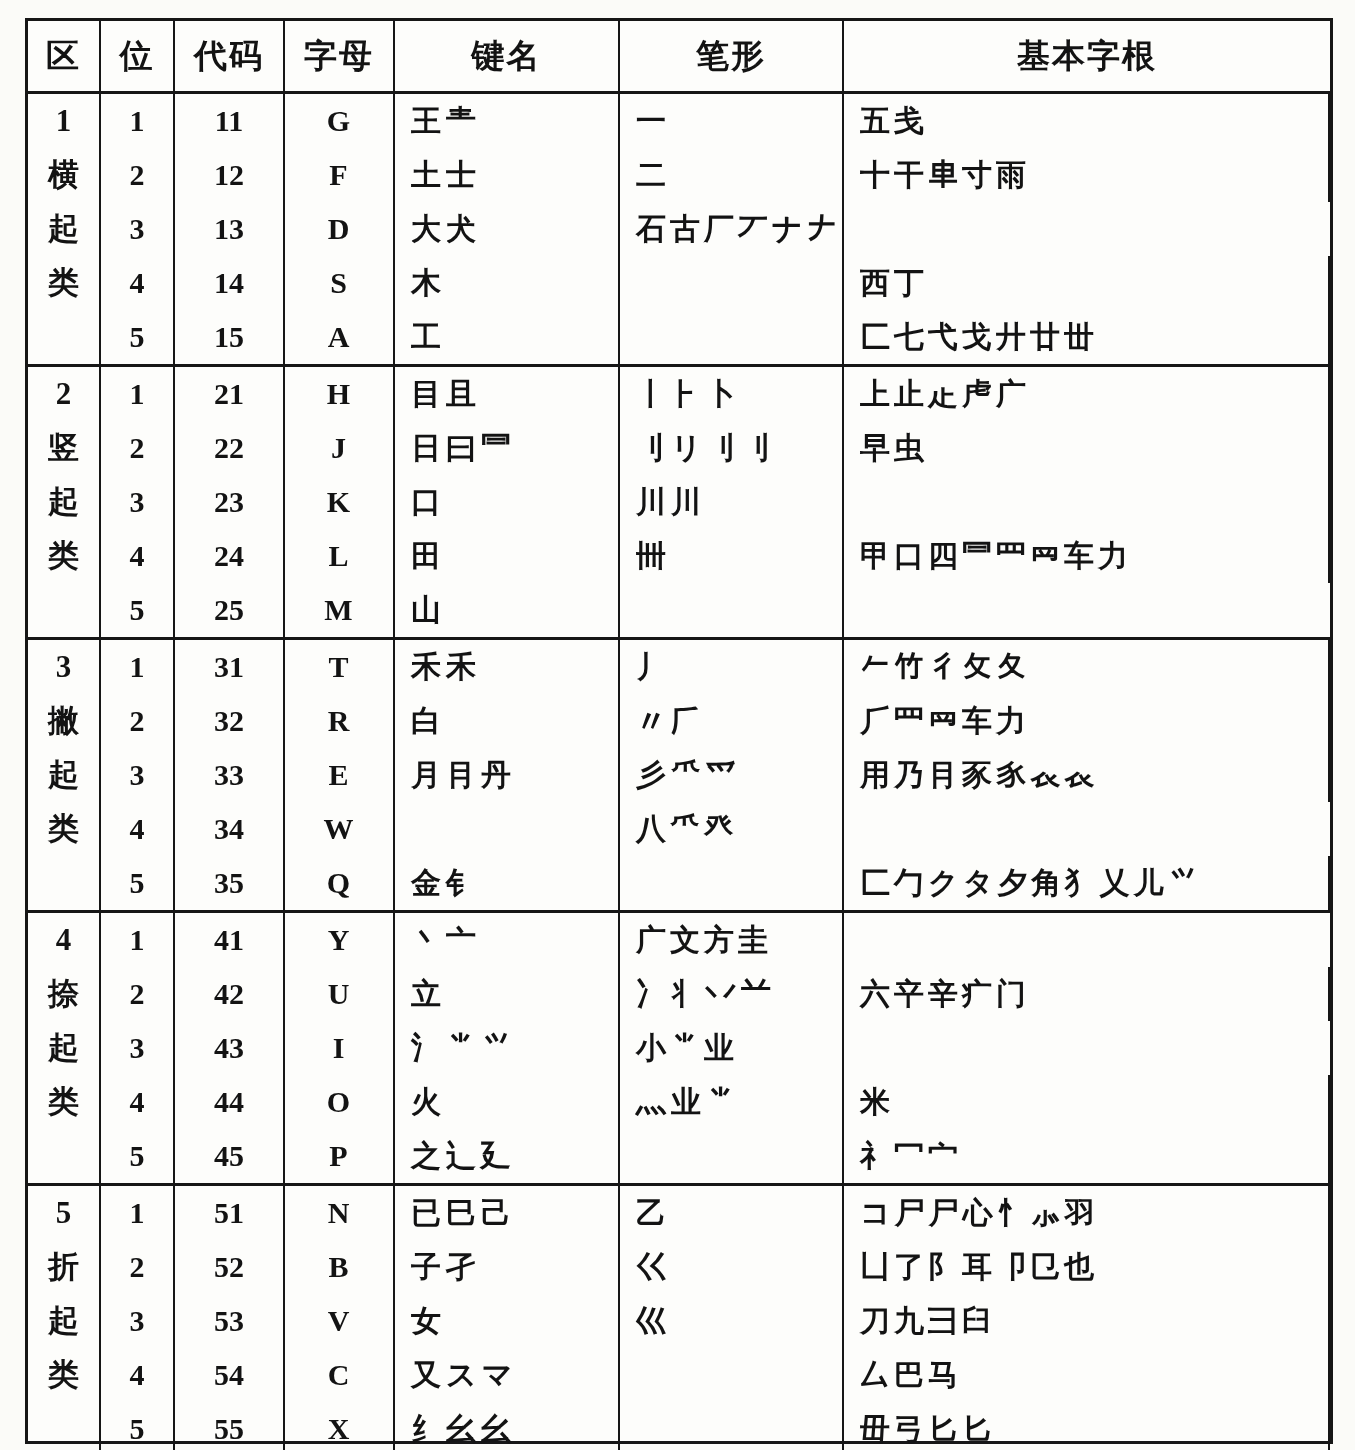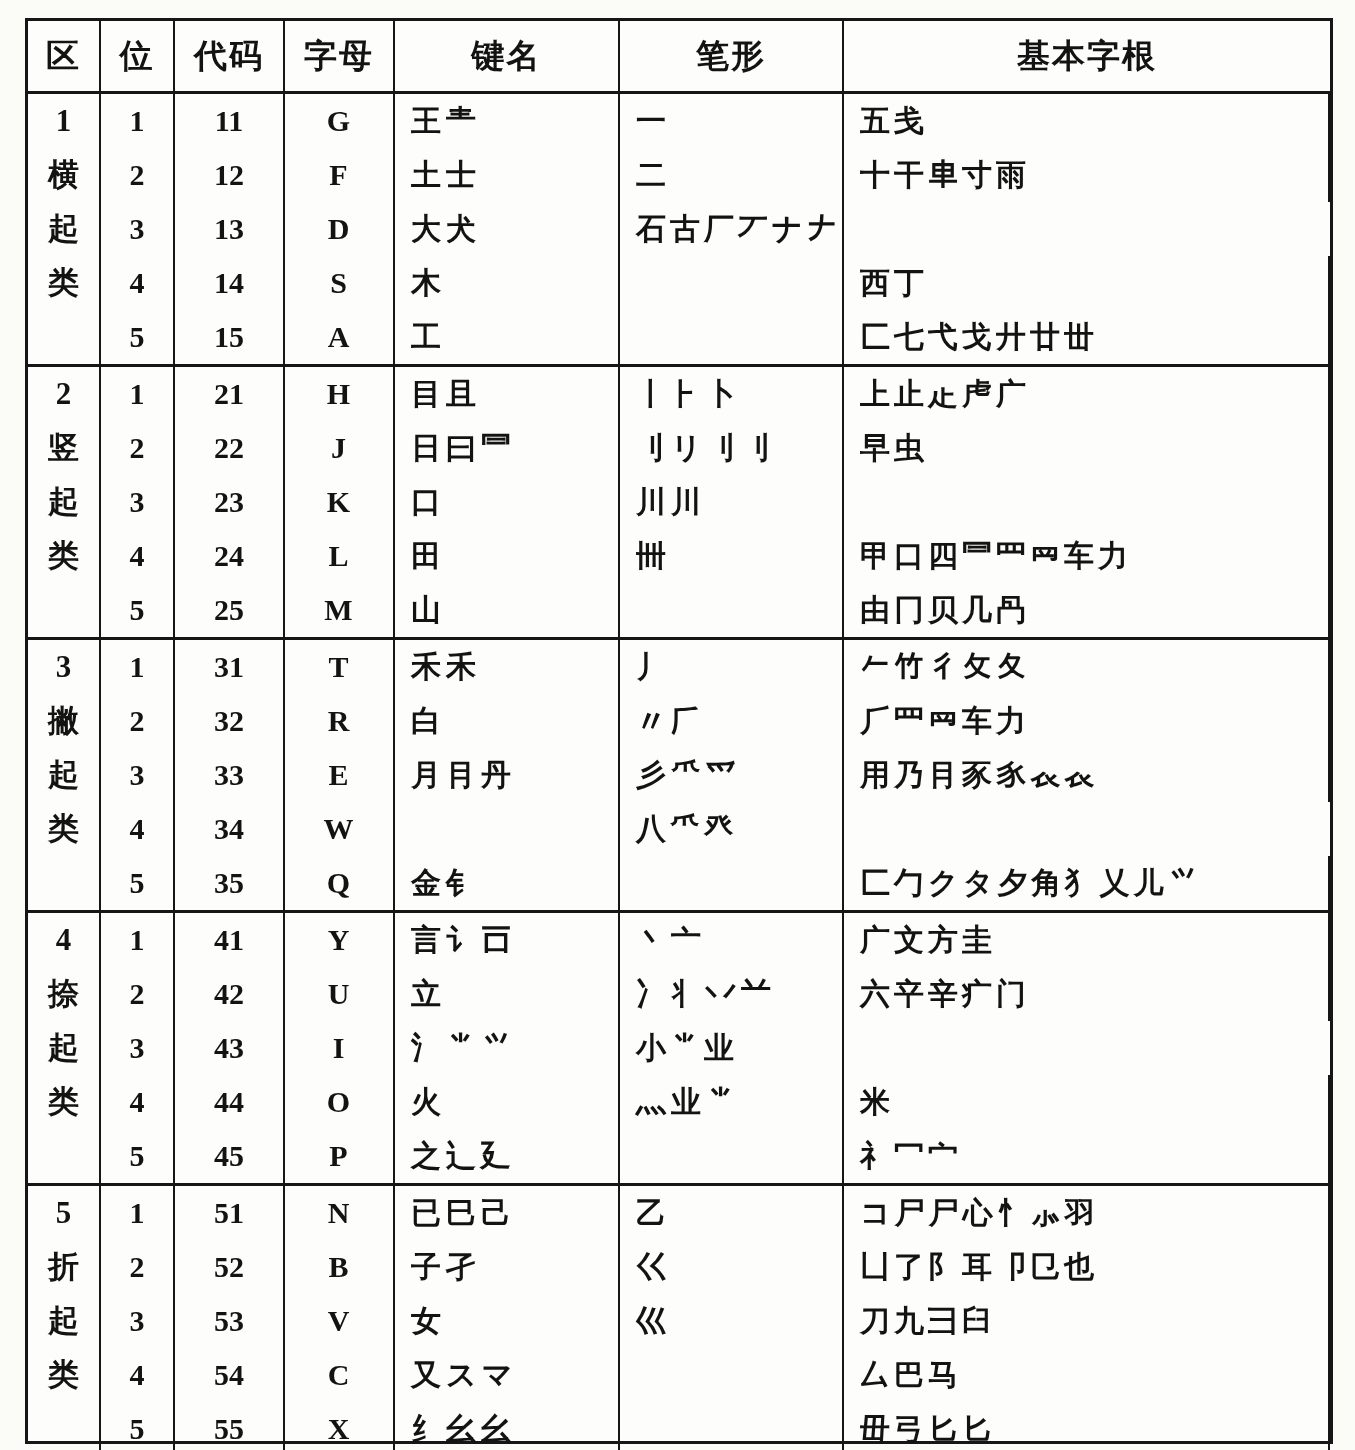--- a/index.html
+++ b/index.html
@@ -165,21 +165,20 @@
         <span class="c-key">田</span>
         <span class="c-stroke">卌</span>
         <span class="c-roots">甲口四⺜罒𦉰车力</span>
       </div>
       <div class="row">
         <span class="c-pos">5</span>
         <span class="c-code">25</span>
         <span class="c-letter">M</span>
         <span class="c-key">山</span>
         <span class="c-stroke"></span>
-        <span class="c-roots">由冂贝几冎</span>
       </div>
     </div>
   </div>
 
   <div class="zone">
     <div class="zcell">
       <span>3</span>
       <span>撇</span>
       <span>起</span>
       <span>类</span>
@@ -234,21 +233,20 @@
       <span>捺</span>
       <span>起</span>
       <span>类</span>
       <span></span>
     </div>
     <div class="zbody">
       <div class="row">
         <span class="c-pos">1</span>
         <span class="c-code">41</span>
         <span class="c-letter">Y</span>
-        <span class="c-key">言讠𠮛</span>
         <span class="c-stroke">丶亠</span>
         <span class="c-roots">广文方圭</span>
       </div>
       <div class="row">
         <span class="c-pos">2</span>
         <span class="c-code">42</span>
         <span class="c-letter">U</span>
         <span class="c-key">立</span>
         <span class="c-stroke">冫丬丷䒑</span>
         <span class="c-roots">六䇂辛疒门</span>

